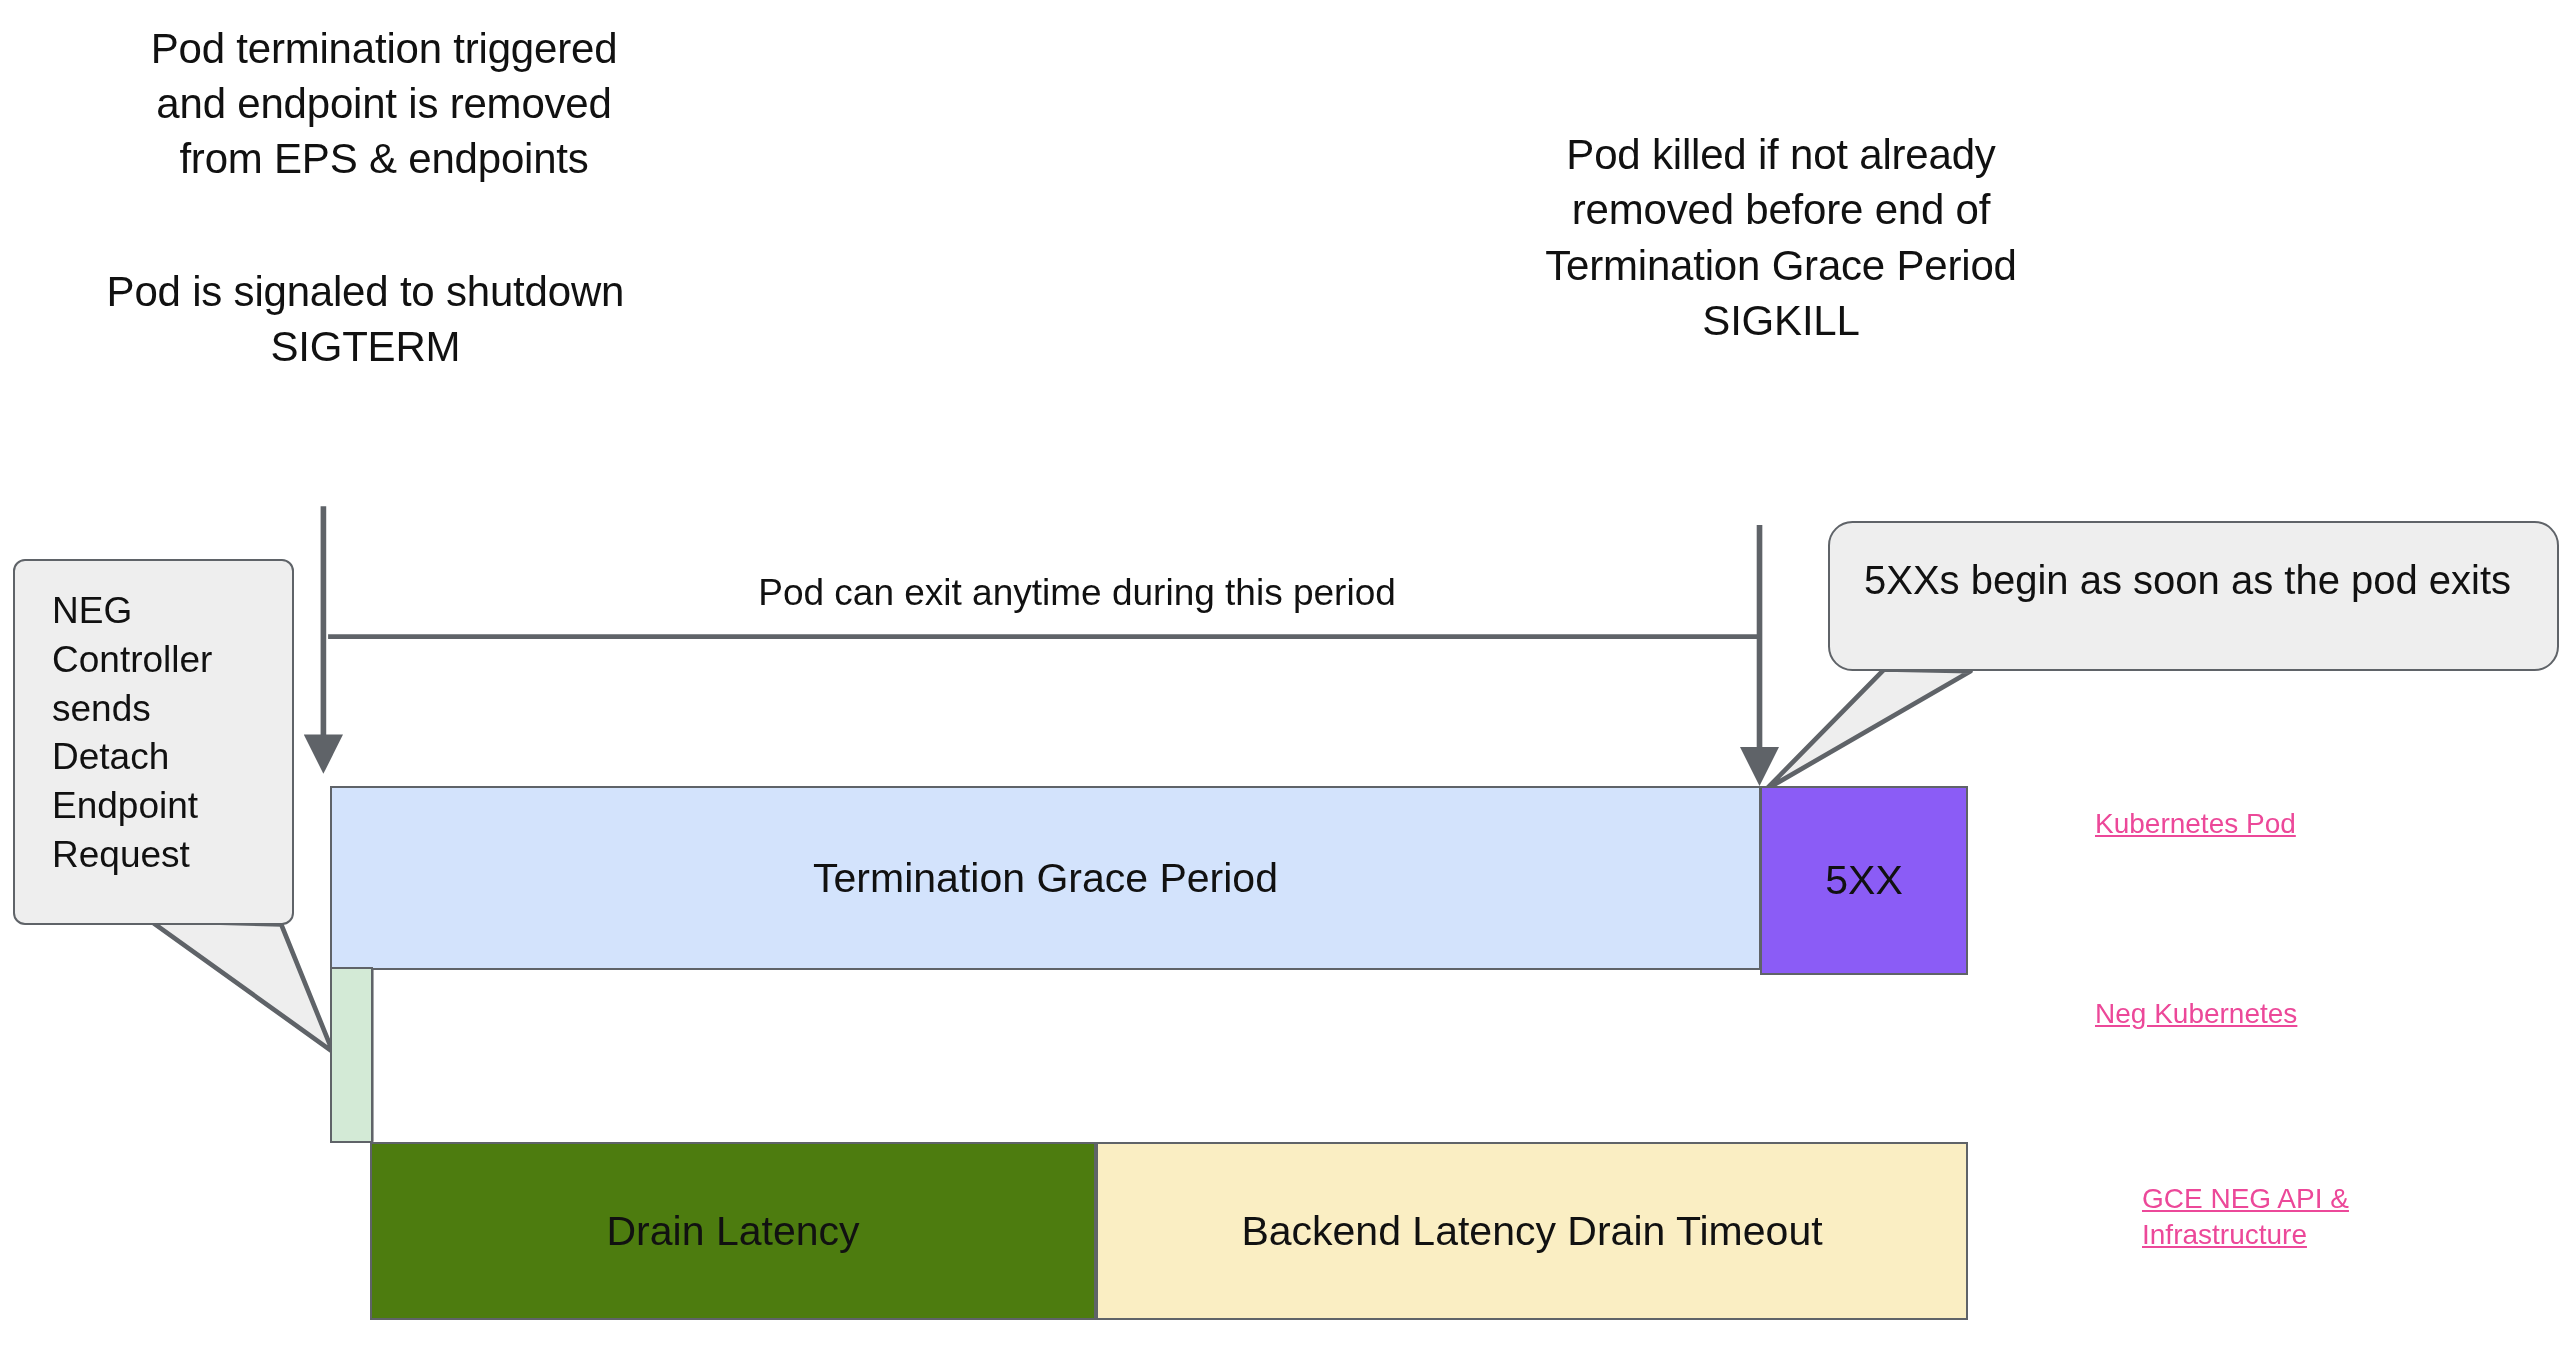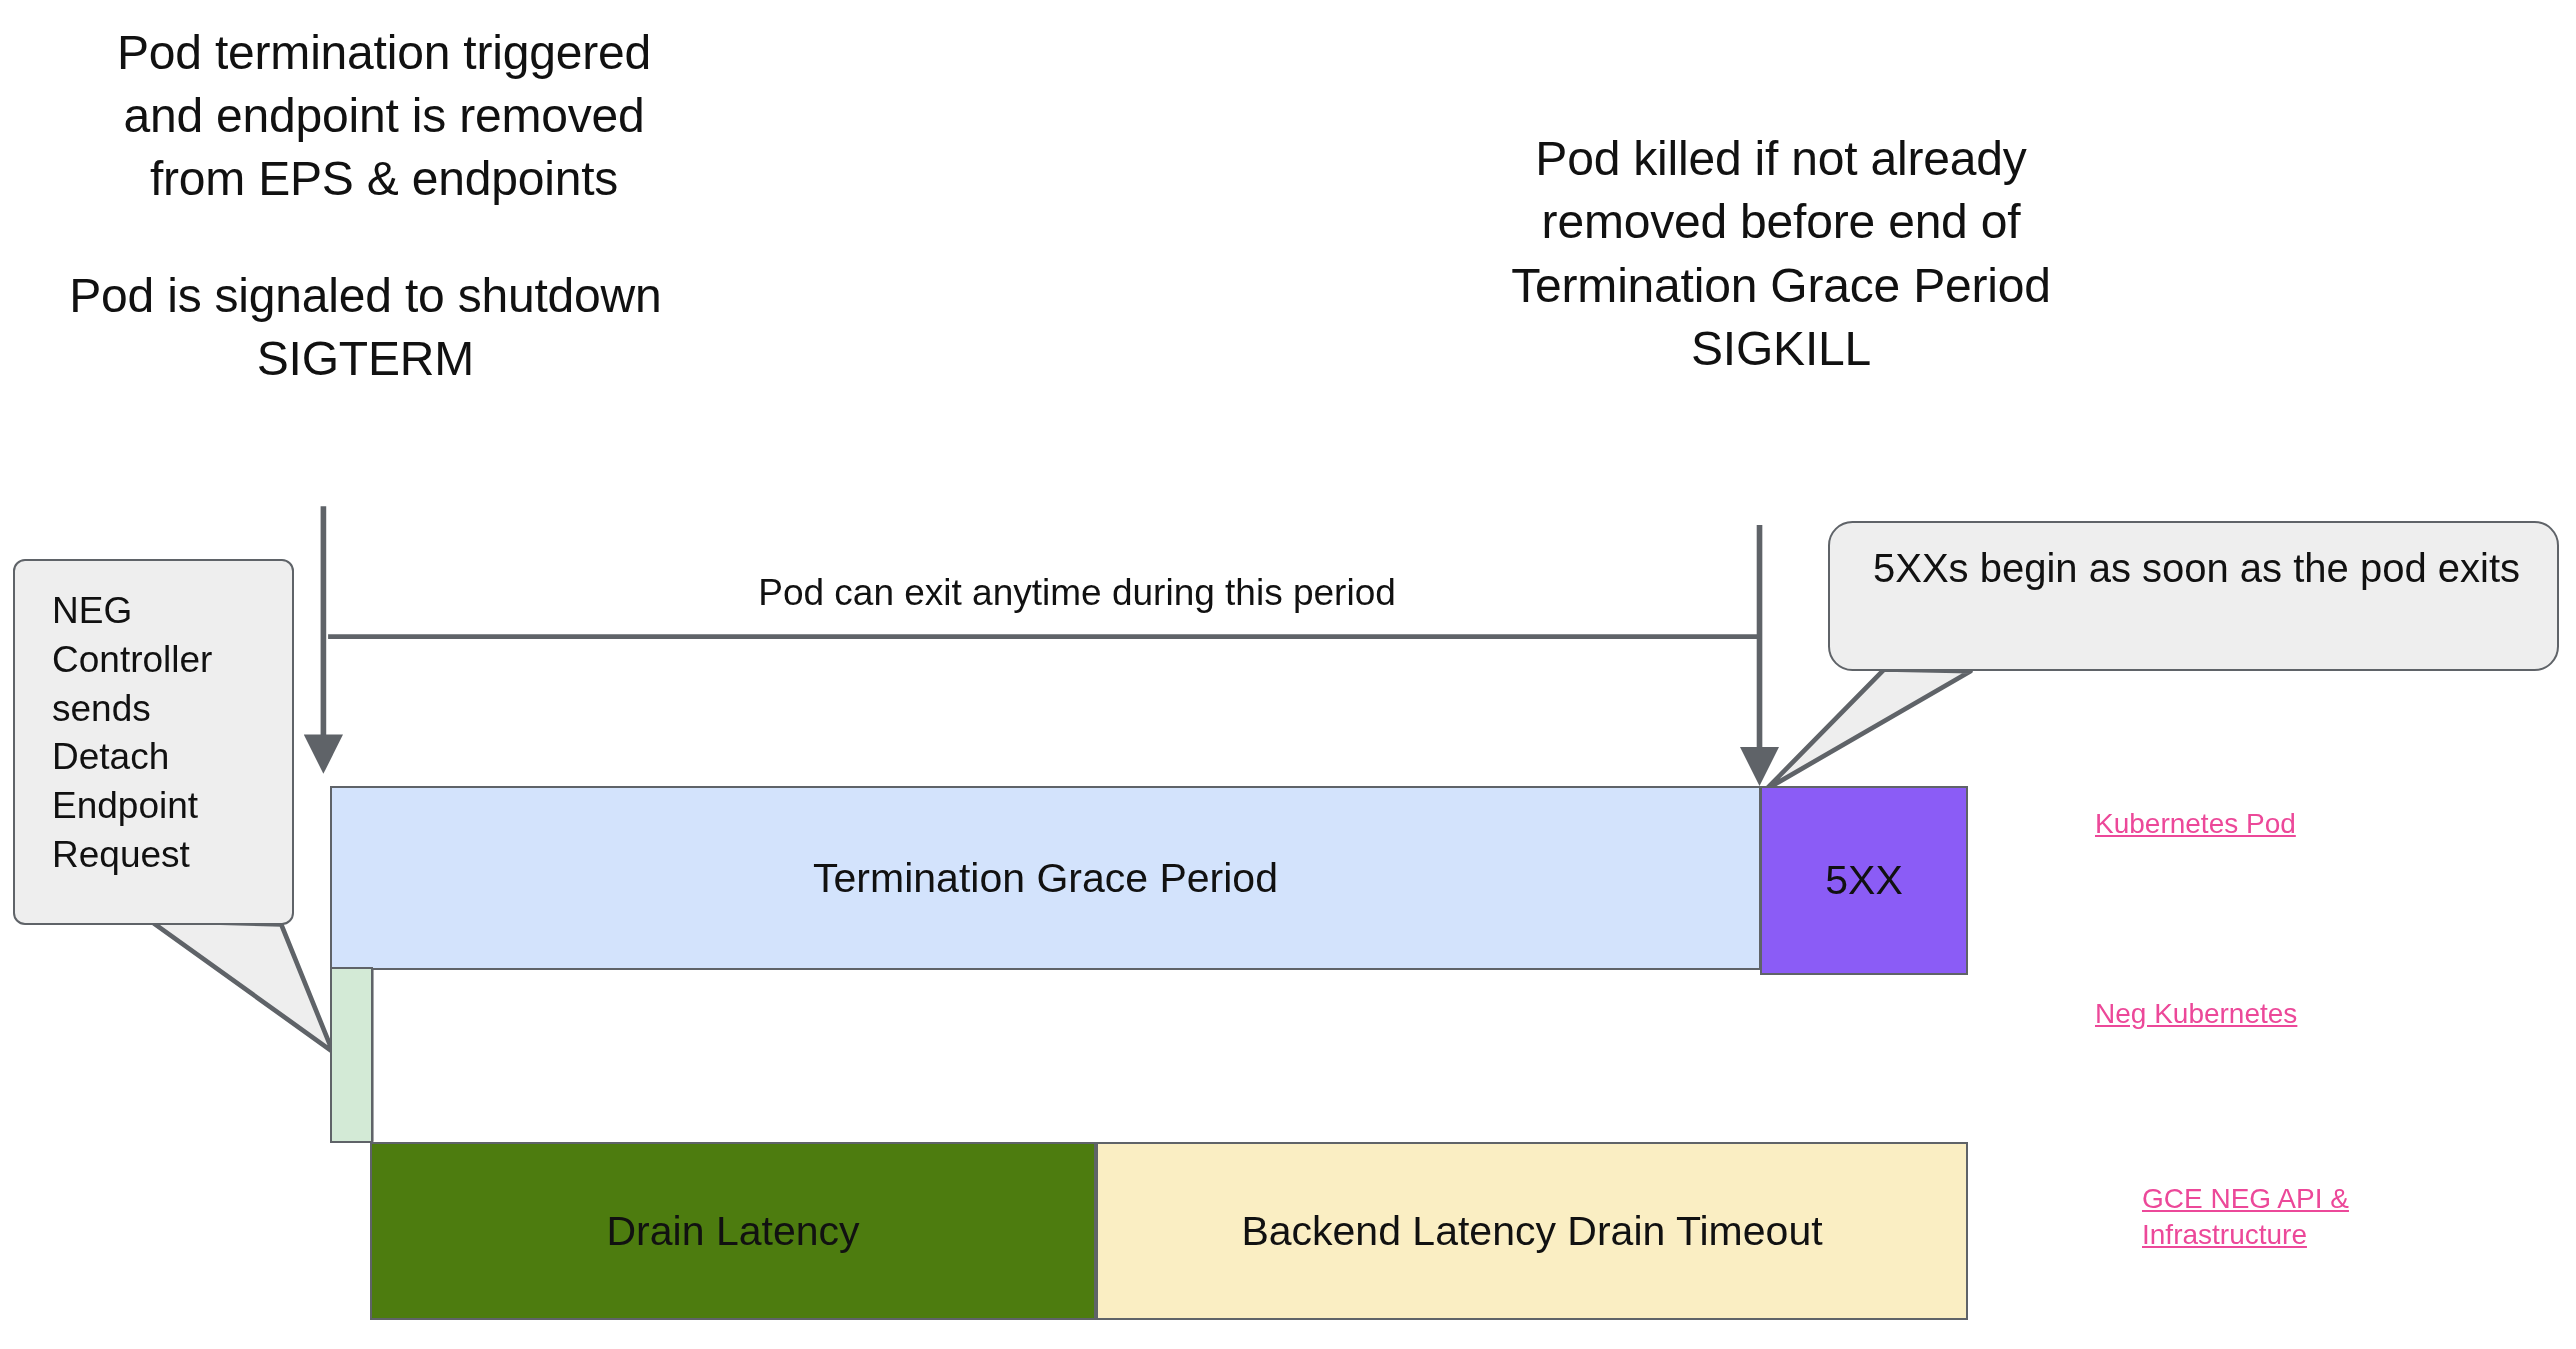--- a/index.html
+++ b/index.html
@@ -19,21 +19,21 @@
     position: absolute;
     left: 0; top: 0;
     width: 2576px;
     height: 1350px;
   }
 
   
   .note {
     position: absolute;
     text-align: center;
-    font-size: 48px;
+    font-size: 42px;
     line-height: 1.32;
     color: #111111;
     white-space: pre-line;
     letter-spacing: -0.2px;
   }
   #note-left-a  { left: 28px;  top: 20.6px;  width: 712px; }
   #note-left-b  { left: 9.4px;  top: 264px; width: 712px; }
   #note-right-a { left: 1434px; top: 127px; width: 694px; }
 
   
@@ -111,24 +111,23 @@
     width: 281px; height: 366px;
     border-radius: 12px;
     padding: 26px 24.4px 19px 37px;
     font-size: 37px;
     line-height: 1.32;
     white-space: pre-line;
   }
   #bubble-5xx {
     left: 1828px; top: 521px;
     width: 731px; height: 150px;
-    padding: 19px 28px 19px 34px;
+    padding: 31px 28px 19px 34px;
     font-size: 40px;
     line-height: 1.30;
-    text-align: center;
   }
 
   
   #overlay {
     position: absolute;
     left: 0; top: 0;
     width: 2576px;
     height: 1350px;
     pointer-events: none;
   }

